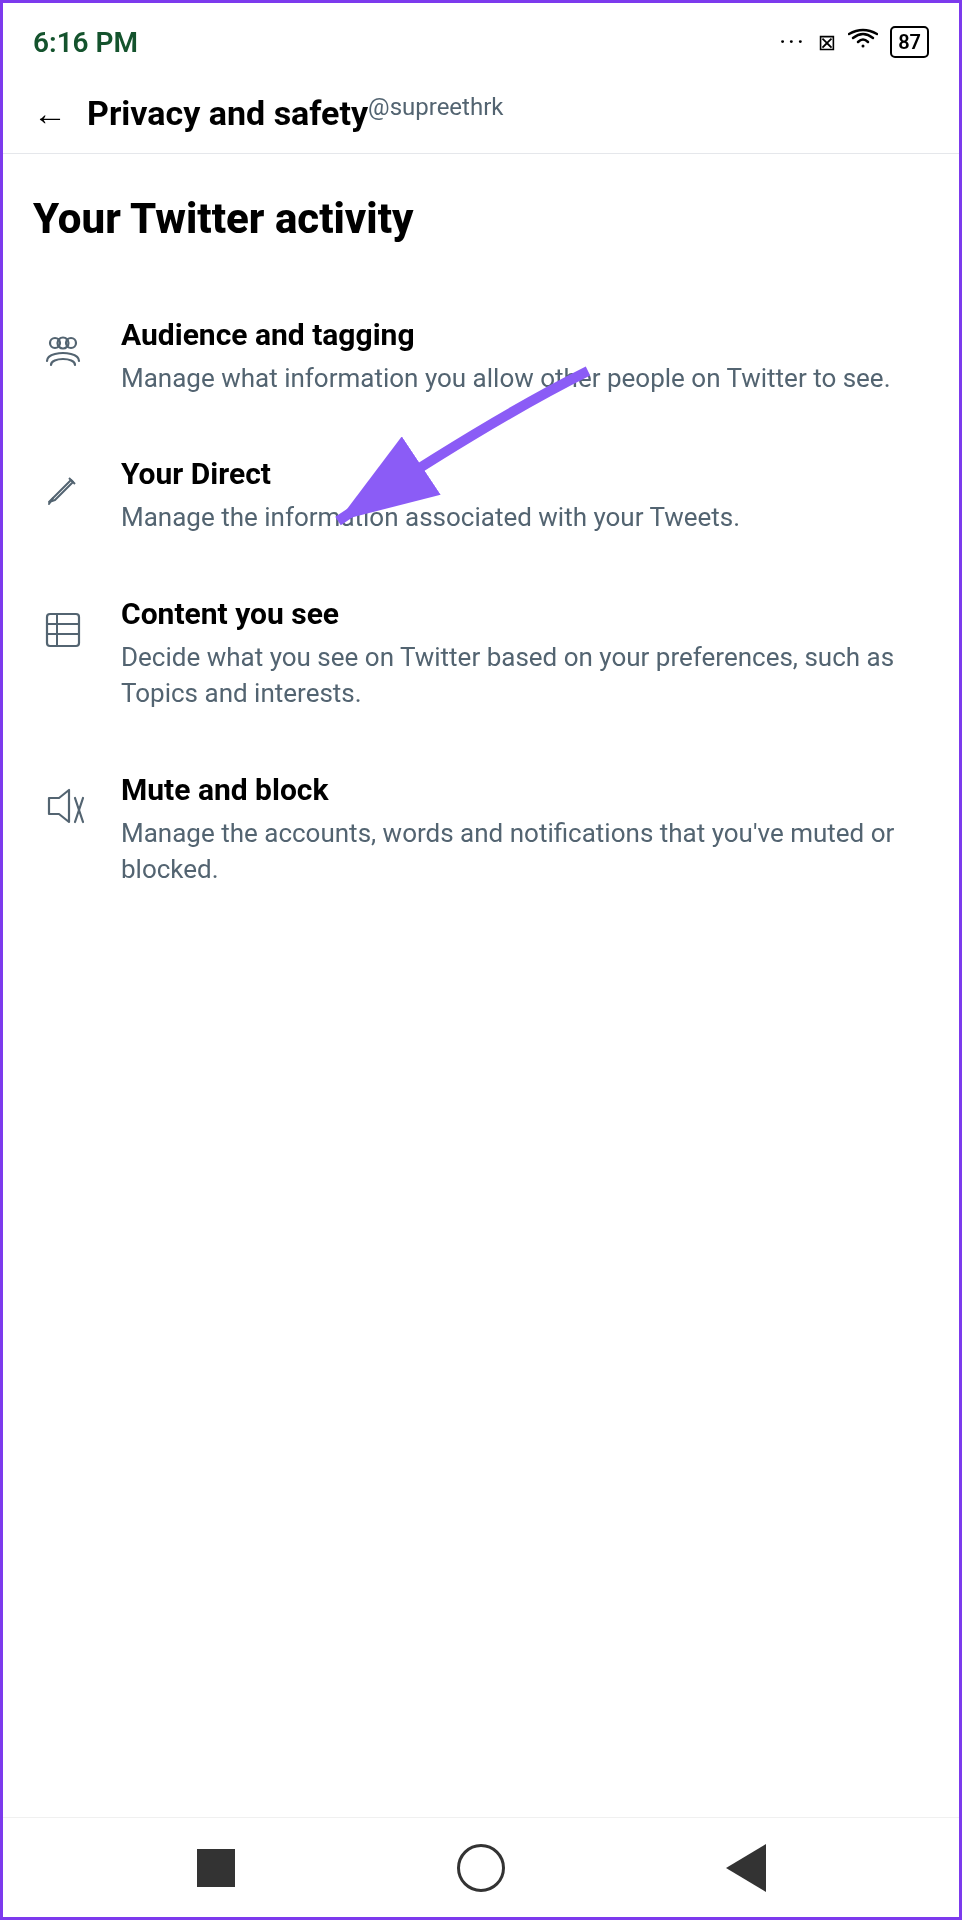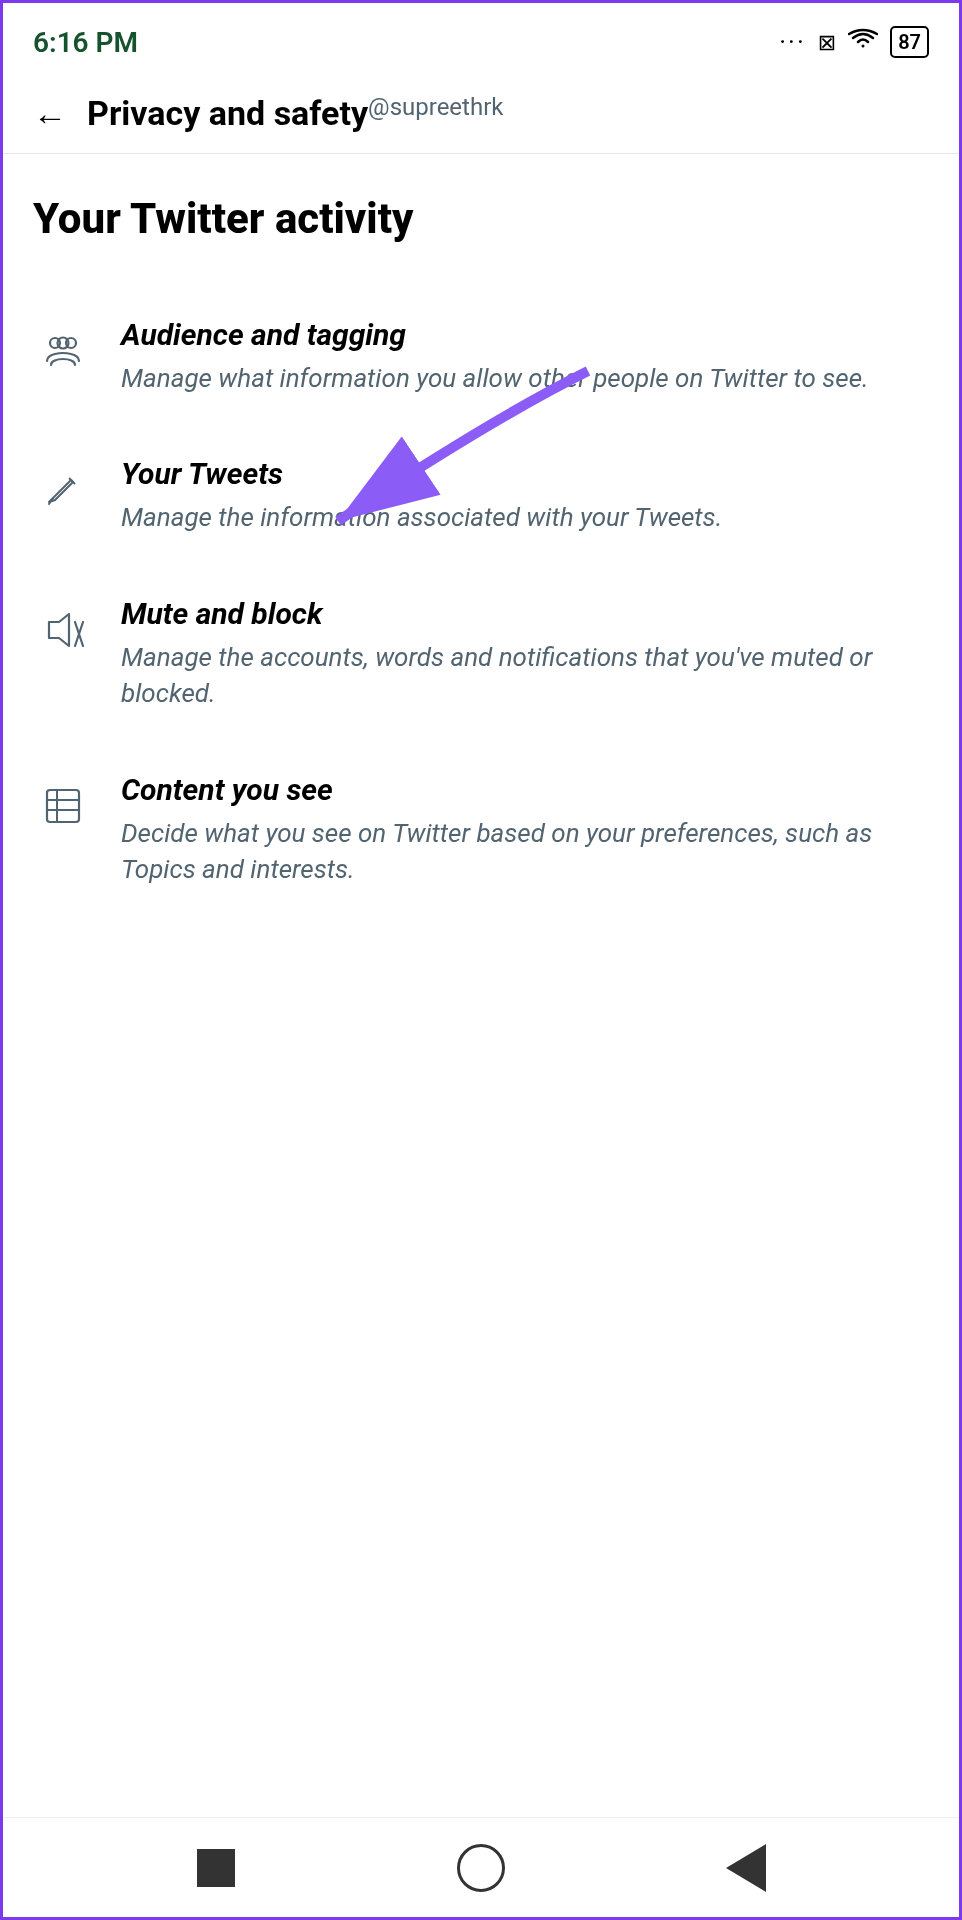--- a/index.html
+++ b/index.html
@@ -129,21 +129,20 @@
     .menu-icon svg {
       width: 44px;
       height: 44px;
       stroke: #536471;
       fill: none;
       stroke-width: 2;
     }
 
     .menu-text {
       flex: 1;
-      font-style: italic;
     }
 
     .menu-item-title {
       font-size: 30px;
       font-weight: 700;
       color: #000;
       margin-bottom: 8px;
     }
 
     .menu-item-desc {
@@ -259,63 +258,63 @@
 
   <div class="menu-item" style="position:relative;">
     <div class="menu-icon">
       <svg viewBox="0 0 44 44" xmlns="http://www.w3.org/2000/svg">
         <path d="M8 34 L12 30 L30 12 L32 14 L14 32 Z" stroke="#536471" stroke-width="2" fill="none" stroke-linejoin="round"></path>
         <path d="M28 10 L34 16" stroke="#536471" stroke-width="2" fill="none"></path>
         <path d="M8 36 L12 30" stroke="#536471" stroke-width="2" fill="none" stroke-linecap="round"></path>
       </svg>
     </div>
     <div class="menu-text">
-      <div class="menu-item-title">Your Tweets</div>
+      <div class="menu-item-title">Your Direct</div>
       <div class="menu-item-desc">Manage the information associated with your Tweets.</div>
     </div>
 
     <svg class="arrow-annotation" viewBox="0 0 400 200" xmlns="http://www.w3.org/2000/svg" style="position:absolute; top:-80px; left:80px; width:500px; height:250px; pointer-events:none;">
       <defs>
         <marker id="arrowhead" markerWidth="10" markerHeight="7" refX="10" refY="3.5" orient="auto">
           <polygon points="0 0, 10 3.5, 0 7" fill="#8b5cf6"></polygon>
         </marker>
       </defs>
       <path d="M 380 20 Q 300 60 180 140" stroke="#8b5cf6" stroke-width="8" fill="none" marker-end="url(#arrowhead)"></path>
     </svg>
   </div>
 
   <div class="menu-item">
     <div class="menu-icon">
       <svg viewBox="0 0 44 44" xmlns="http://www.w3.org/2000/svg">
-        <polygon points="8,14 18,14 28,6 28,38 18,30 8,30" stroke="#536471" stroke-width="2.2" fill="none" stroke-linejoin="round"></polygon>
-        <line x1="34" y1="14" x2="42" y2="38" stroke="#536471" stroke-width="2.2" stroke-linecap="round"></line>
-        <line x1="42" y1="14" x2="34" y2="38" stroke="#536471" stroke-width="2.2" stroke-linecap="round"></line>
-      </svg>
-    </div>
-    <div class="menu-text">
-      <div class="menu-item-title">Mute and block</div>
-      <div class="menu-item-desc">Manage the accounts, words and notifications that you've muted or blocked.</div>
-    </div>
-  </div>
-
-  <div class="menu-item">
-    <div class="menu-icon">
-      <svg viewBox="0 0 44 44" xmlns="http://www.w3.org/2000/svg">
         <rect x="6" y="6" width="32" height="32" rx="3" stroke="#536471" stroke-width="2.2" fill="none"></rect>
         <line x1="6" y1="16" x2="38" y2="16" stroke="#536471" stroke-width="2"></line>
         <line x1="6" y1="26" x2="38" y2="26" stroke="#536471" stroke-width="2"></line>
         <line x1="16" y1="6" x2="16" y2="38" stroke="#536471" stroke-width="2"></line>
       </svg>
     </div>
     <div class="menu-text">
       <div class="menu-item-title">Content you see</div>
       <div class="menu-item-desc">Decide what you see on Twitter based on your preferences, such as Topics and interests.</div>
     </div>
   </div>
 
+  <div class="menu-item">
+    <div class="menu-icon">
+      <svg viewBox="0 0 44 44" xmlns="http://www.w3.org/2000/svg">
+        <polygon points="8,14 18,14 28,6 28,38 18,30 8,30" stroke="#536471" stroke-width="2.2" fill="none" stroke-linejoin="round"></polygon>
+        <line x1="34" y1="14" x2="42" y2="38" stroke="#536471" stroke-width="2.2" stroke-linecap="round"></line>
+        <line x1="42" y1="14" x2="34" y2="38" stroke="#536471" stroke-width="2.2" stroke-linecap="round"></line>
+      </svg>
+    </div>
+    <div class="menu-text">
+      <div class="menu-item-title">Mute and block</div>
+      <div class="menu-item-desc">Manage the accounts, words and notifications that you've muted or blocked.</div>
+    </div>
+  </div>
+
 </div>
 
 <div class="bottom-nav">
   <div class="nav-btn">
     <div class="nav-square"></div>
   </div>
   <div class="nav-btn">
     <div class="nav-circle"></div>
   </div>
   <div class="nav-btn">

